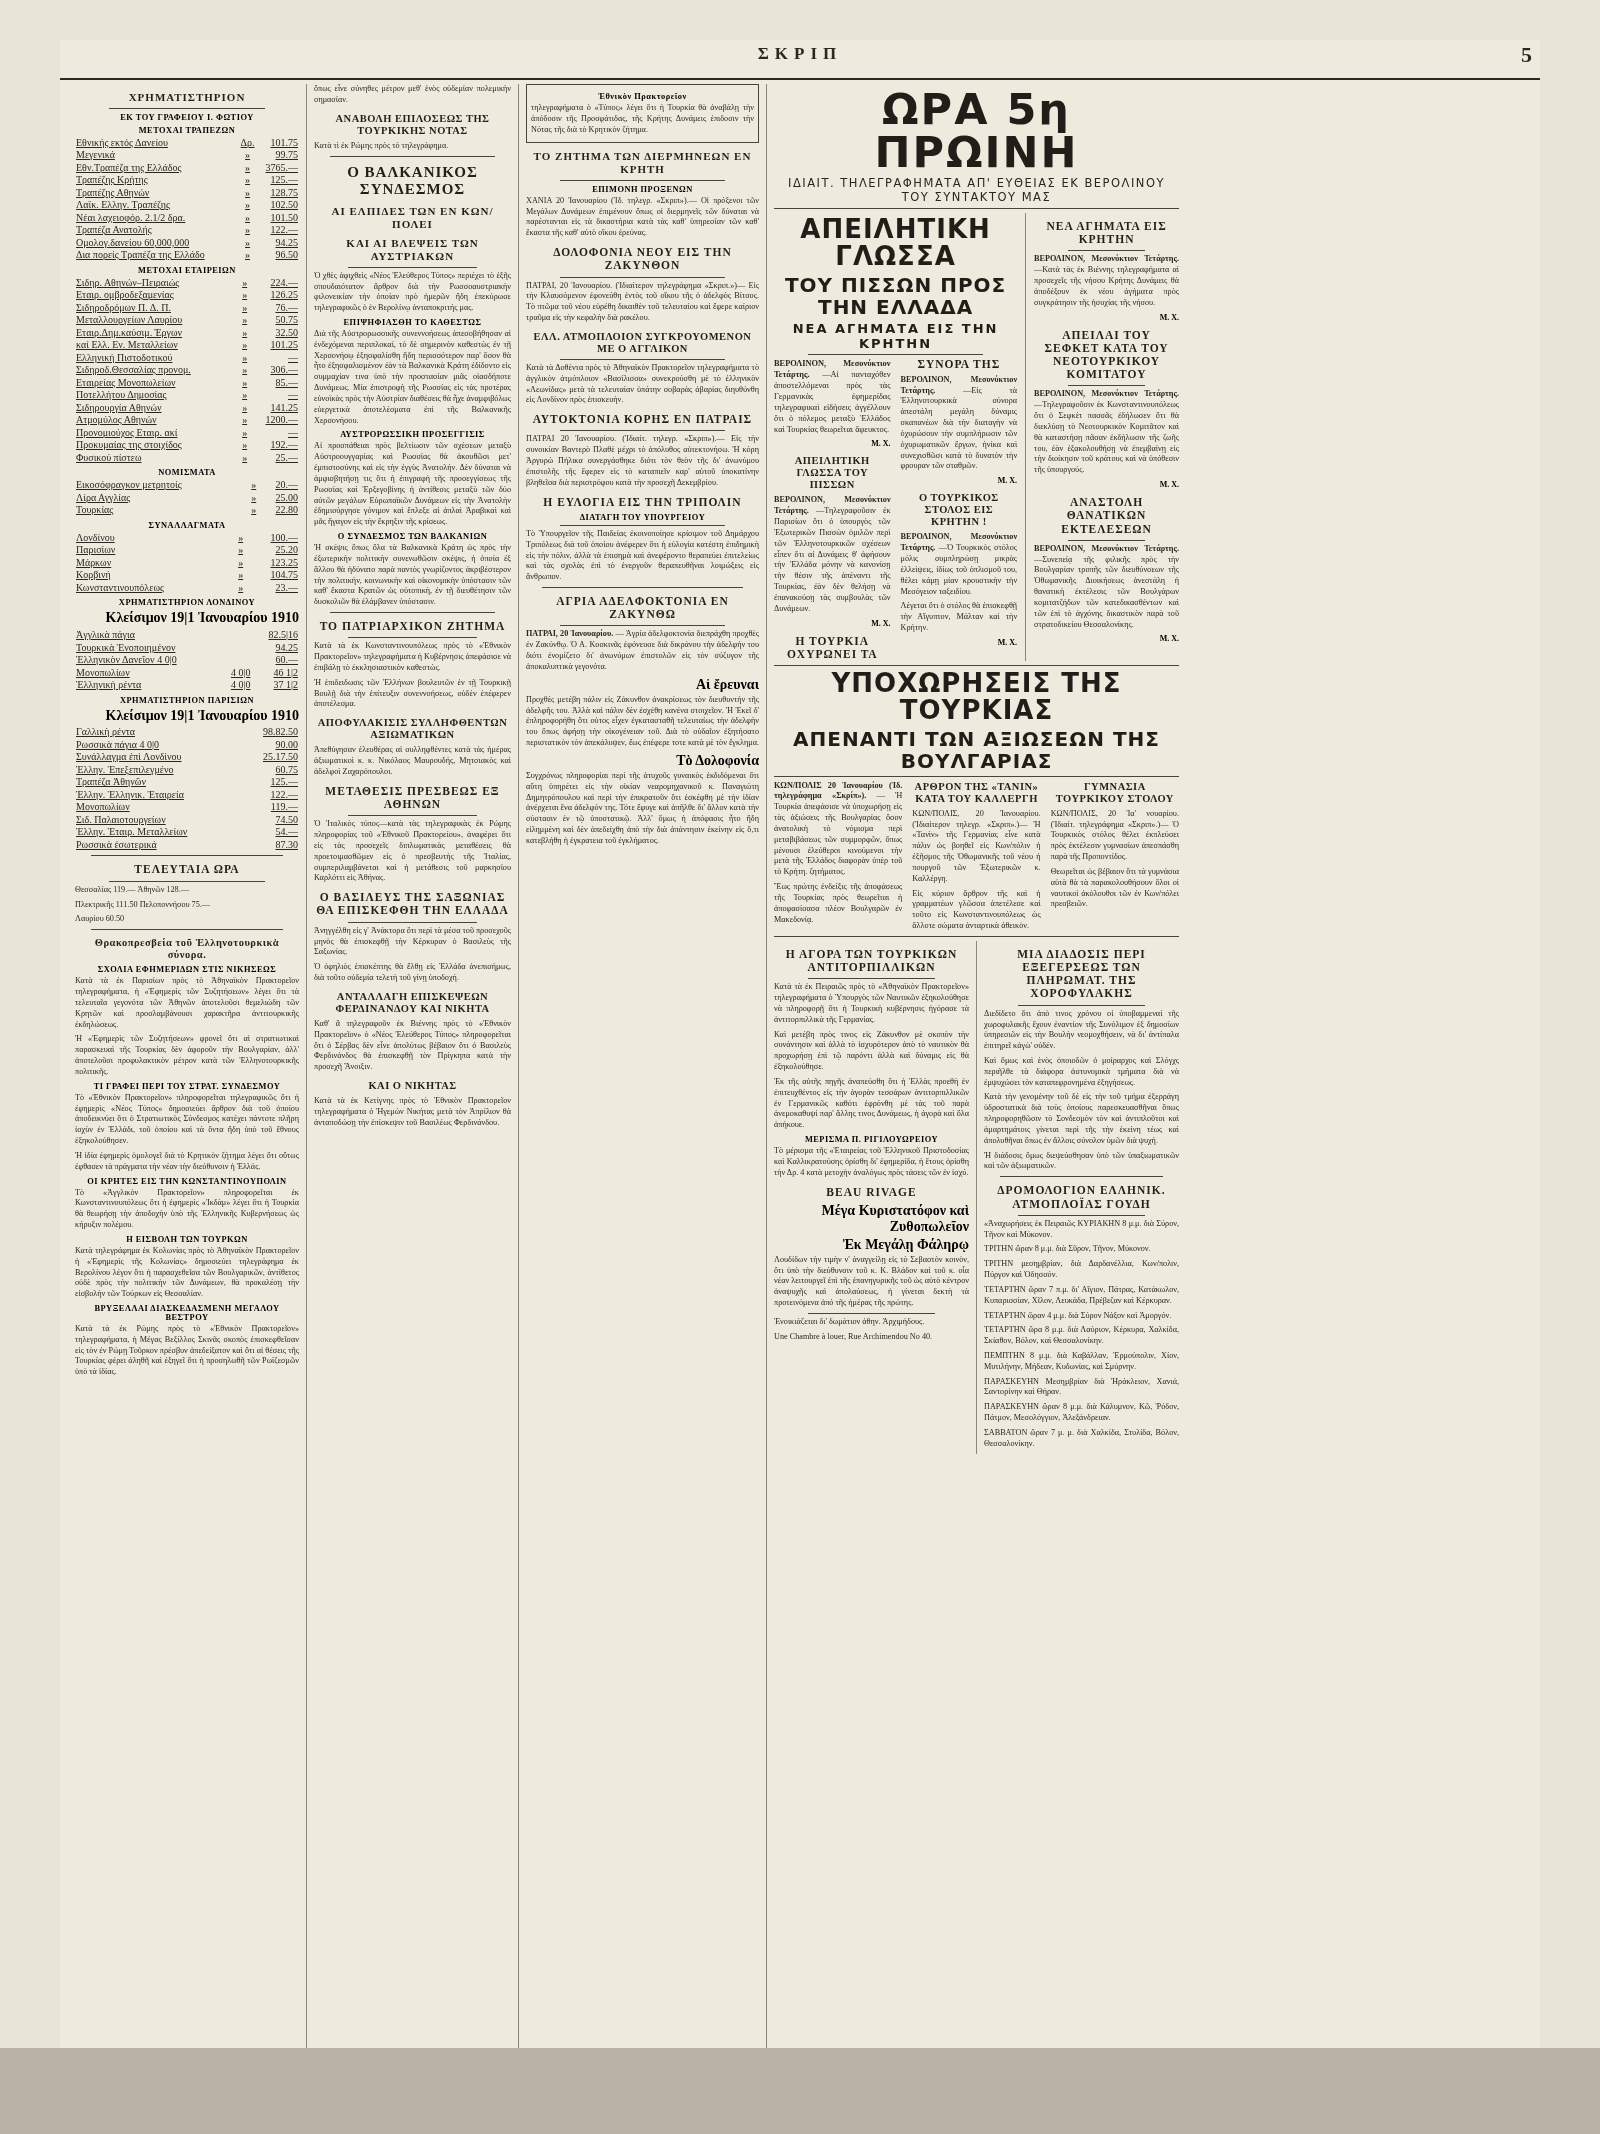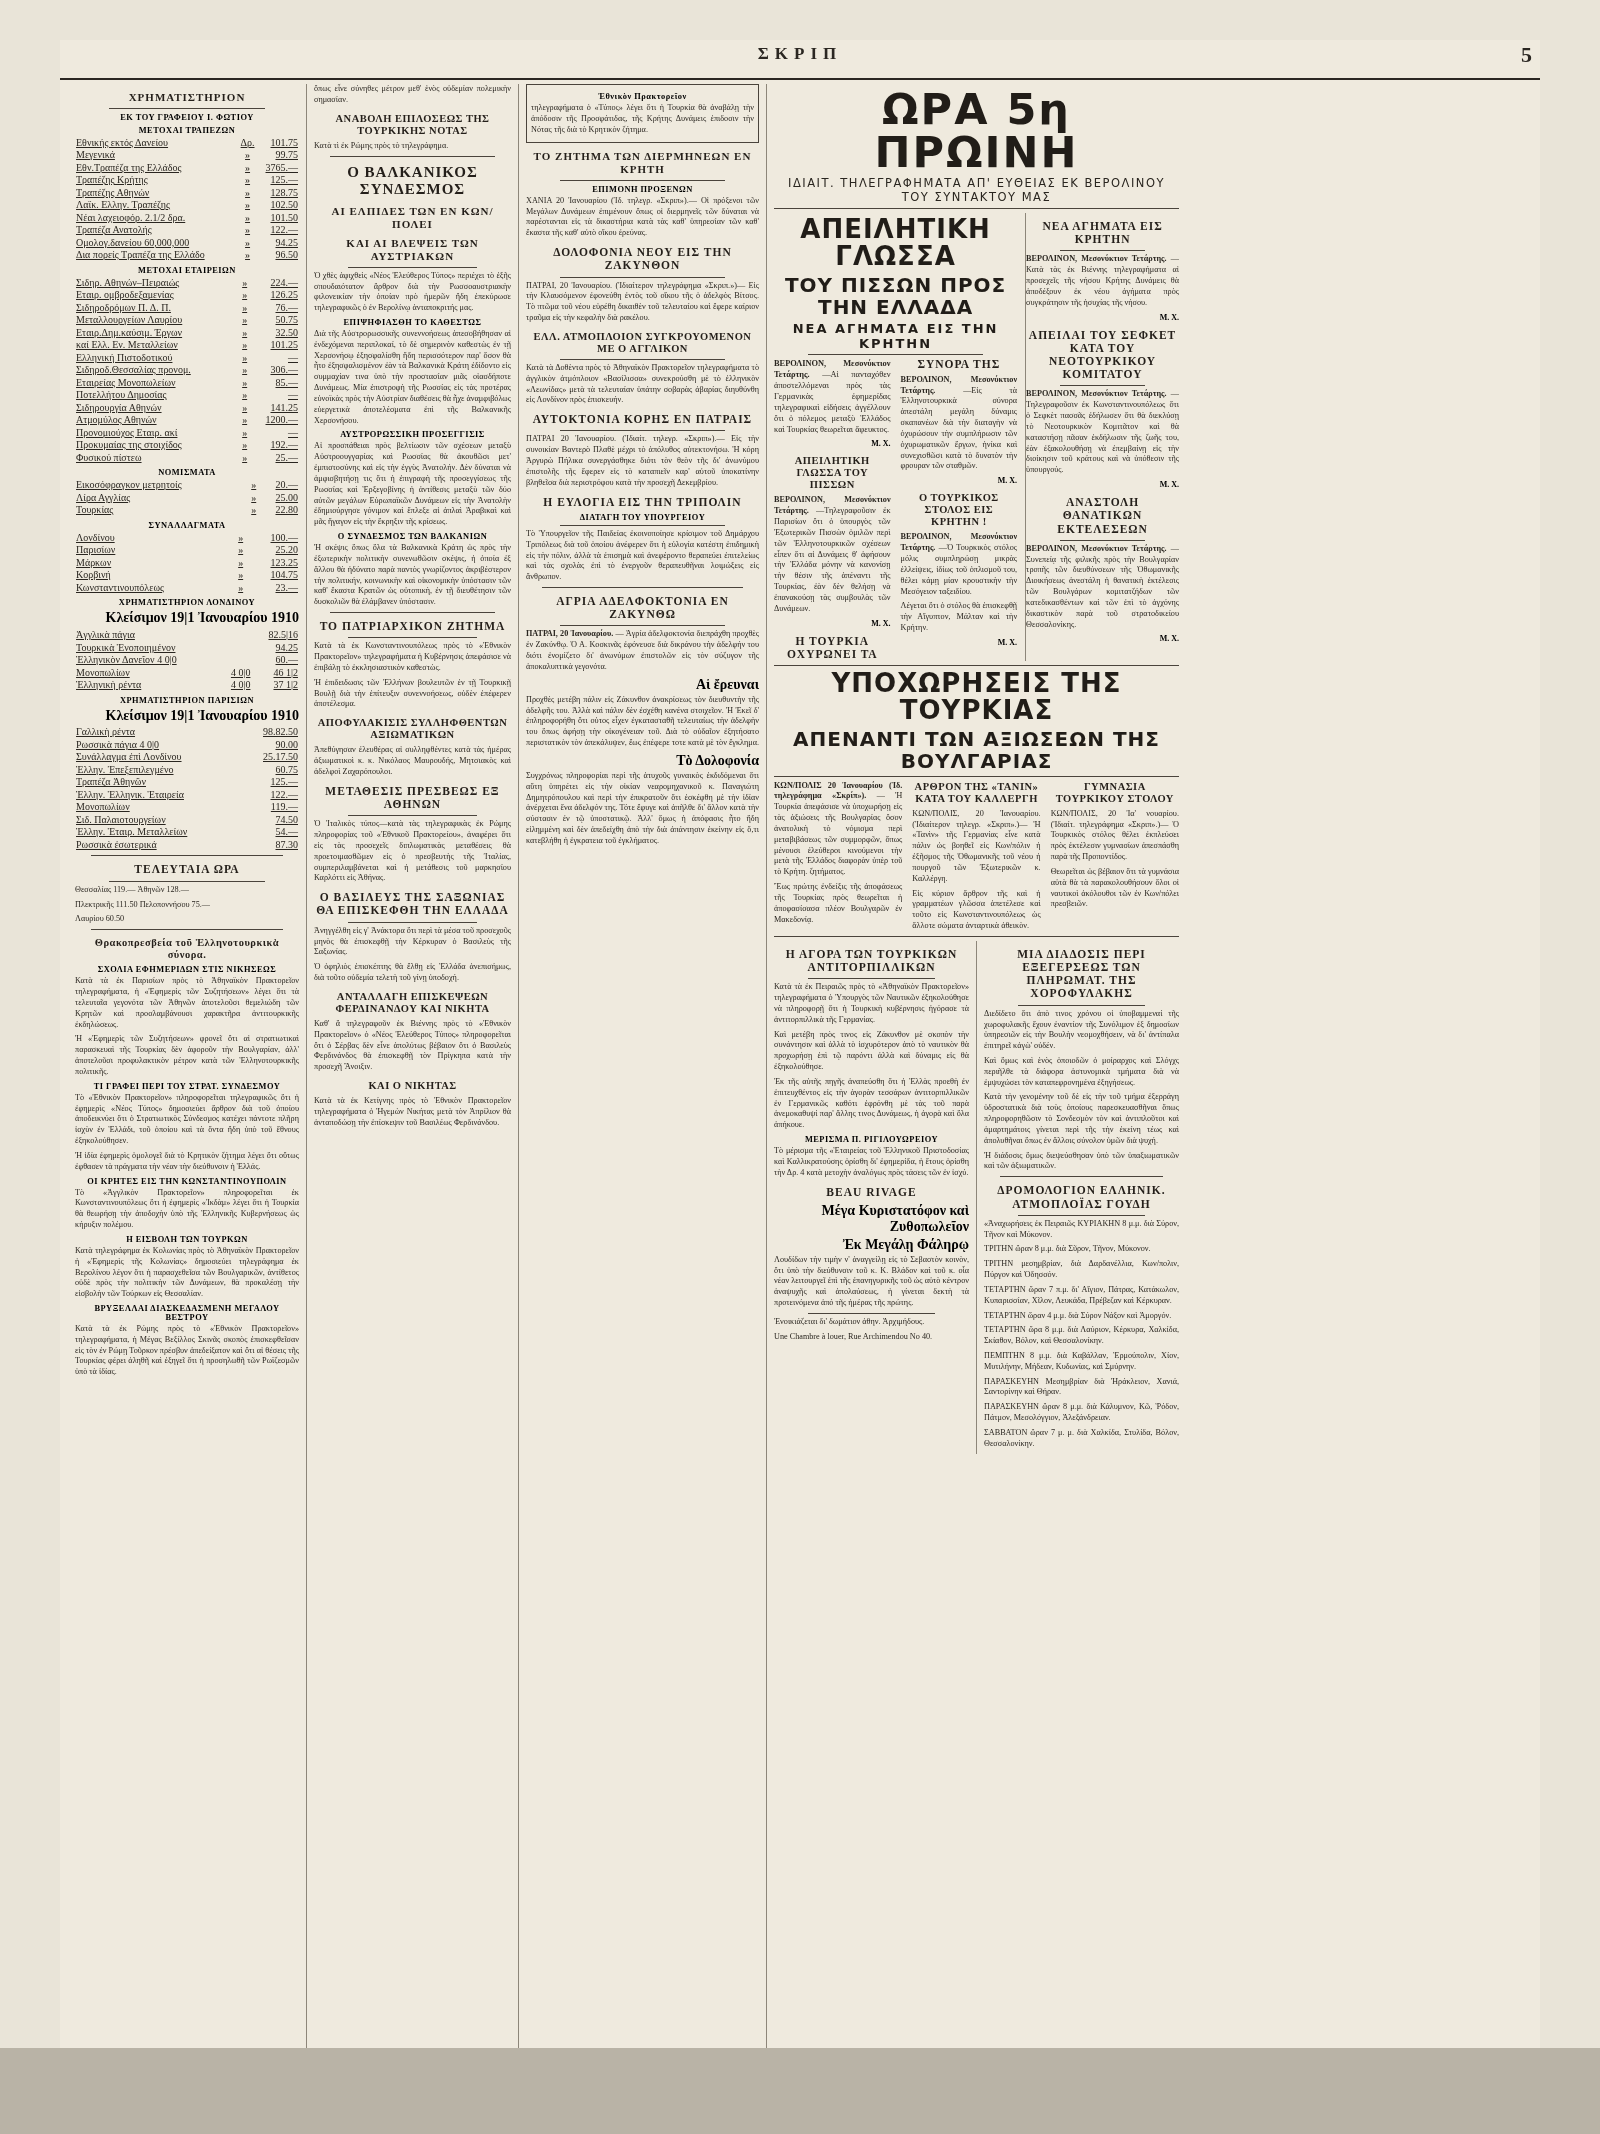--- a/index.html
+++ b/index.html
@@ -539,21 +539,21 @@
               <div class="hd h4">Ο ΤΟΥΡΚΙΚΟΣ ΣΤΟΛΟΣ ΕΙΣ ΚΡΗΤΗΝ !</div>
               <p class="bd">
                 <span class="dateline">ΒΕΡΟΛΙΝΟΝ, Μεσονύκτιον Τετάρτης.</span>
                 <span>—Ὁ Τουρκικὸς στόλος μόλις συμπληρώσῃ μικρὰς ἐλλείψεις, ἰδίως τοῦ ὁπλισμοῦ του, θέλει κάμῃ μίαν κρουστικὴν τὴν Μεσόγειον ταξειδίου.</span>
               </p>
               <p class="bd">Λέγεται ὅτι ὁ στόλος θὰ ἐπισκεφθῇ τὴν Αἴγυπτον, Μάλταν καὶ τὴν Κρήτην.</p>
               <div class="sig">Μ. Χ.</div>
             </div>
           </div>
 
-          <div style="flex:1 1 38%;border-left:1px solid #8d8679;padding-left:0;box-sizing:border-box;">
+          <div style="flex:1 1 38%;border-left:1px solid #8d8679;padding-left:8px;box-sizing:border-box;">
             <div class="hd h3">ΝΕΑ ΑΓΗΜΑΤΑ ΕΙΣ ΚΡΗΤΗΝ</div>
             <div class="rule thin"></div>
             <p class="bd">
               <span class="dateline">ΒΕΡΟΛΙΝΟΝ, Μεσονύκτιον Τετάρτης.</span>
               <span>—Κατὰ τὰς ἐκ Βιέννης τηλεγραφήματα αἱ προσεχεῖς τῆς νήσου Κρήτης Δυνάμεις θὰ ἀποδέξουν ἐκ νέου ἀγήματα πρὸς συγκράτησιν τῆς ἡσυχίας τῆς νήσου.</span>
             </p>
             <div class="sig">Μ. Χ.</div>
 
             <div class="hd h3">ΑΠΕΙΛΑΙ ΤΟΥ ΣΕΦΚΕΤ ΚΑΤΑ ΤΟΥ ΝΕΟΤΟΥΡΚΙΚΟΥ ΚΟΜΙΤΑΤΟΥ</div>
             <div class="rule thin"></div>

